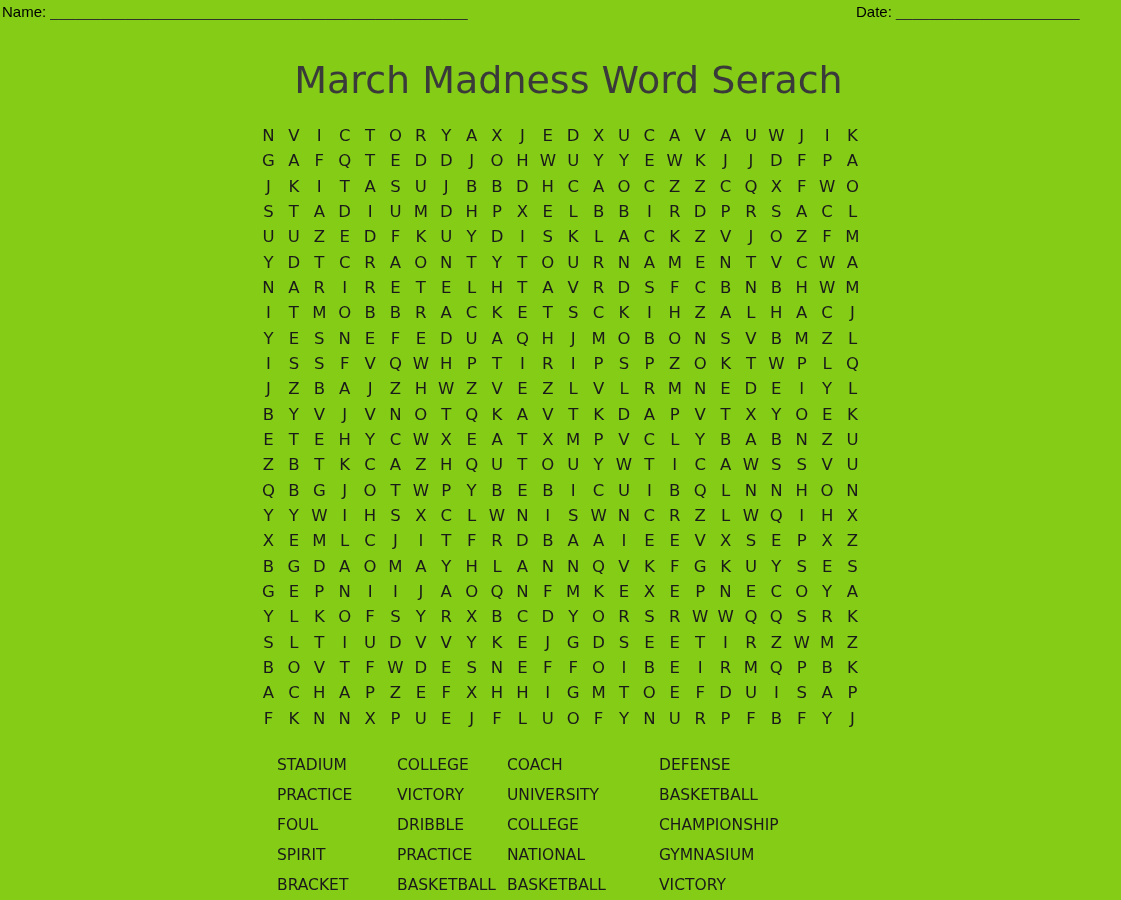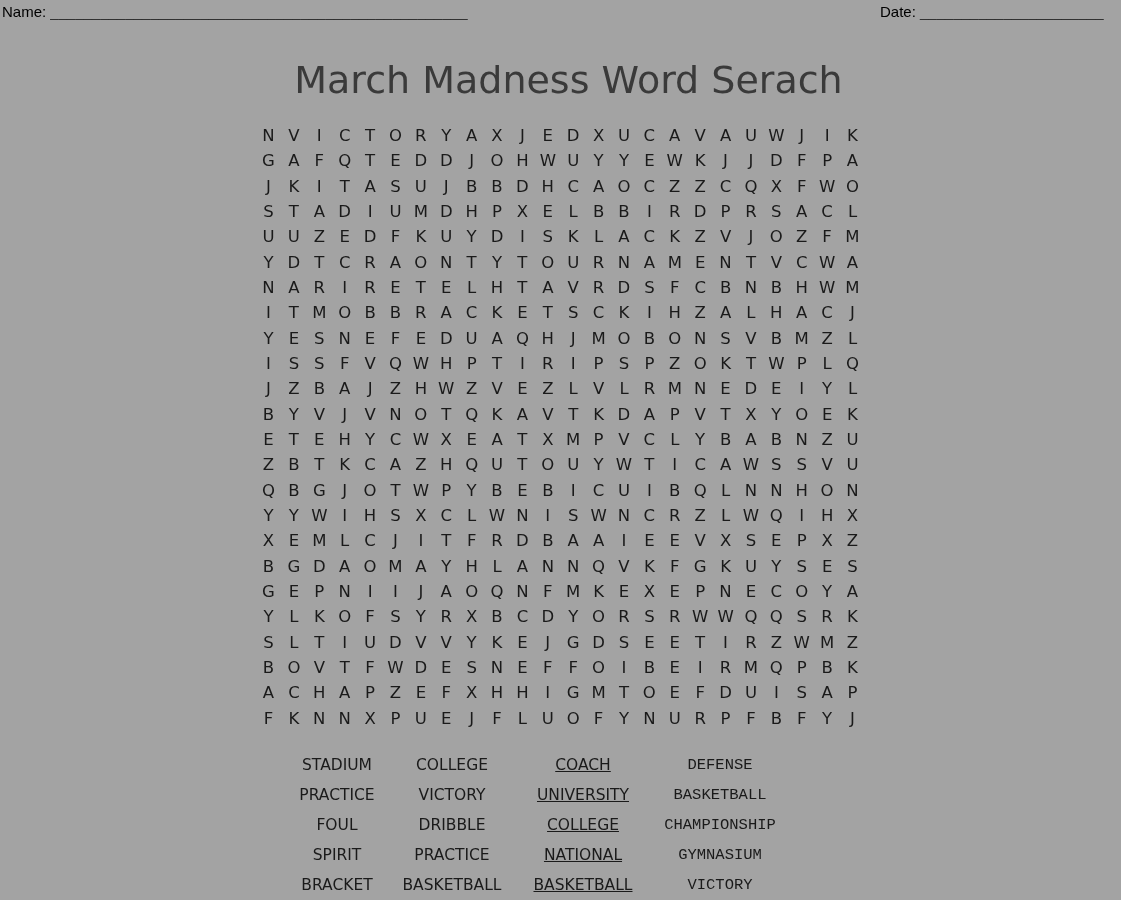--- a/index.html
+++ b/index.html
@@ -2,26 +2,26 @@
 <html><head>
 <meta charset="utf-8">
 <style>
   html, body { margin: 0; padding: 0; }
   body {
     width: 1121px; height: 900px;
     background: #ffffff;
     font-family: "Liberation Sans", sans-serif;
     color: var(--ink, #1a1a1a);
   }
-  .sheet { position: relative; width: 1121px; height: 900px; background: #a3a3a3; overflow: hidden; }
+  .sheet { position: relative; width: 1121px; height: 900px; background: #84cc16; overflow: hidden; }
 
   
   .hdr { position: absolute; top: 3px; font-size: 15px; color: #000; white-space: nowrap; }
   .hdr-left  { left: 2px; }
-  .hdr-right { left: 880px; }
+  .hdr-right { left: 856px; }
   .blank-line { letter-spacing: 0; color: #2b2b2b; }
 
   
   .title {
     position: absolute; top: 50px; left: 0; width: 100%;
     margin: 8px; text-align: center;
     font-family: "DejaVu Sans", sans-serif;
     font-size: 38px; font-weight: 500;
     color: var(--title-ink, #3a3a3a);
   }
@@ -39,25 +39,25 @@
     font-size: 16.5px; color: var(--ink, #1a1a1a);
   }
 
   
   .words {
     position: absolute; top: 750px; left: 277px;
     font-family: "DejaVu Sans", sans-serif;
     font-size: 15.5px; color: var(--ink, #161616);
   }
   .word-row { display: flex; height: 30px; align-items: center; }
-  .word-cell { text-align: center; white-space: nowrap; }
+  .word-cell { white-space: nowrap; }
   .word-cell:nth-child(1) { width: 120px; }
   .word-cell:nth-child(2) { width: 110px; }
-  .word-cell:nth-child(3) { width: 152px; text-decoration: underline; }
-  .word-cell:nth-child(4) { width: 122px; font-family: Liberation Mono, monospace; }
+  .word-cell:nth-child(3) { width: 152px; }
+  .word-cell:nth-child(4) { width: 122px; }
 </style>
 </head>
 <body style="--ink: #1a1a1a; --title-ink: #3a3a3a; background: rgb(255, 255, 255);">
 
 <div class="sheet">
 
   <div class="hdr hdr-left">
     <span>Name:</span>
     <span class="blank-line">__________________________________________________</span>
   </div>

